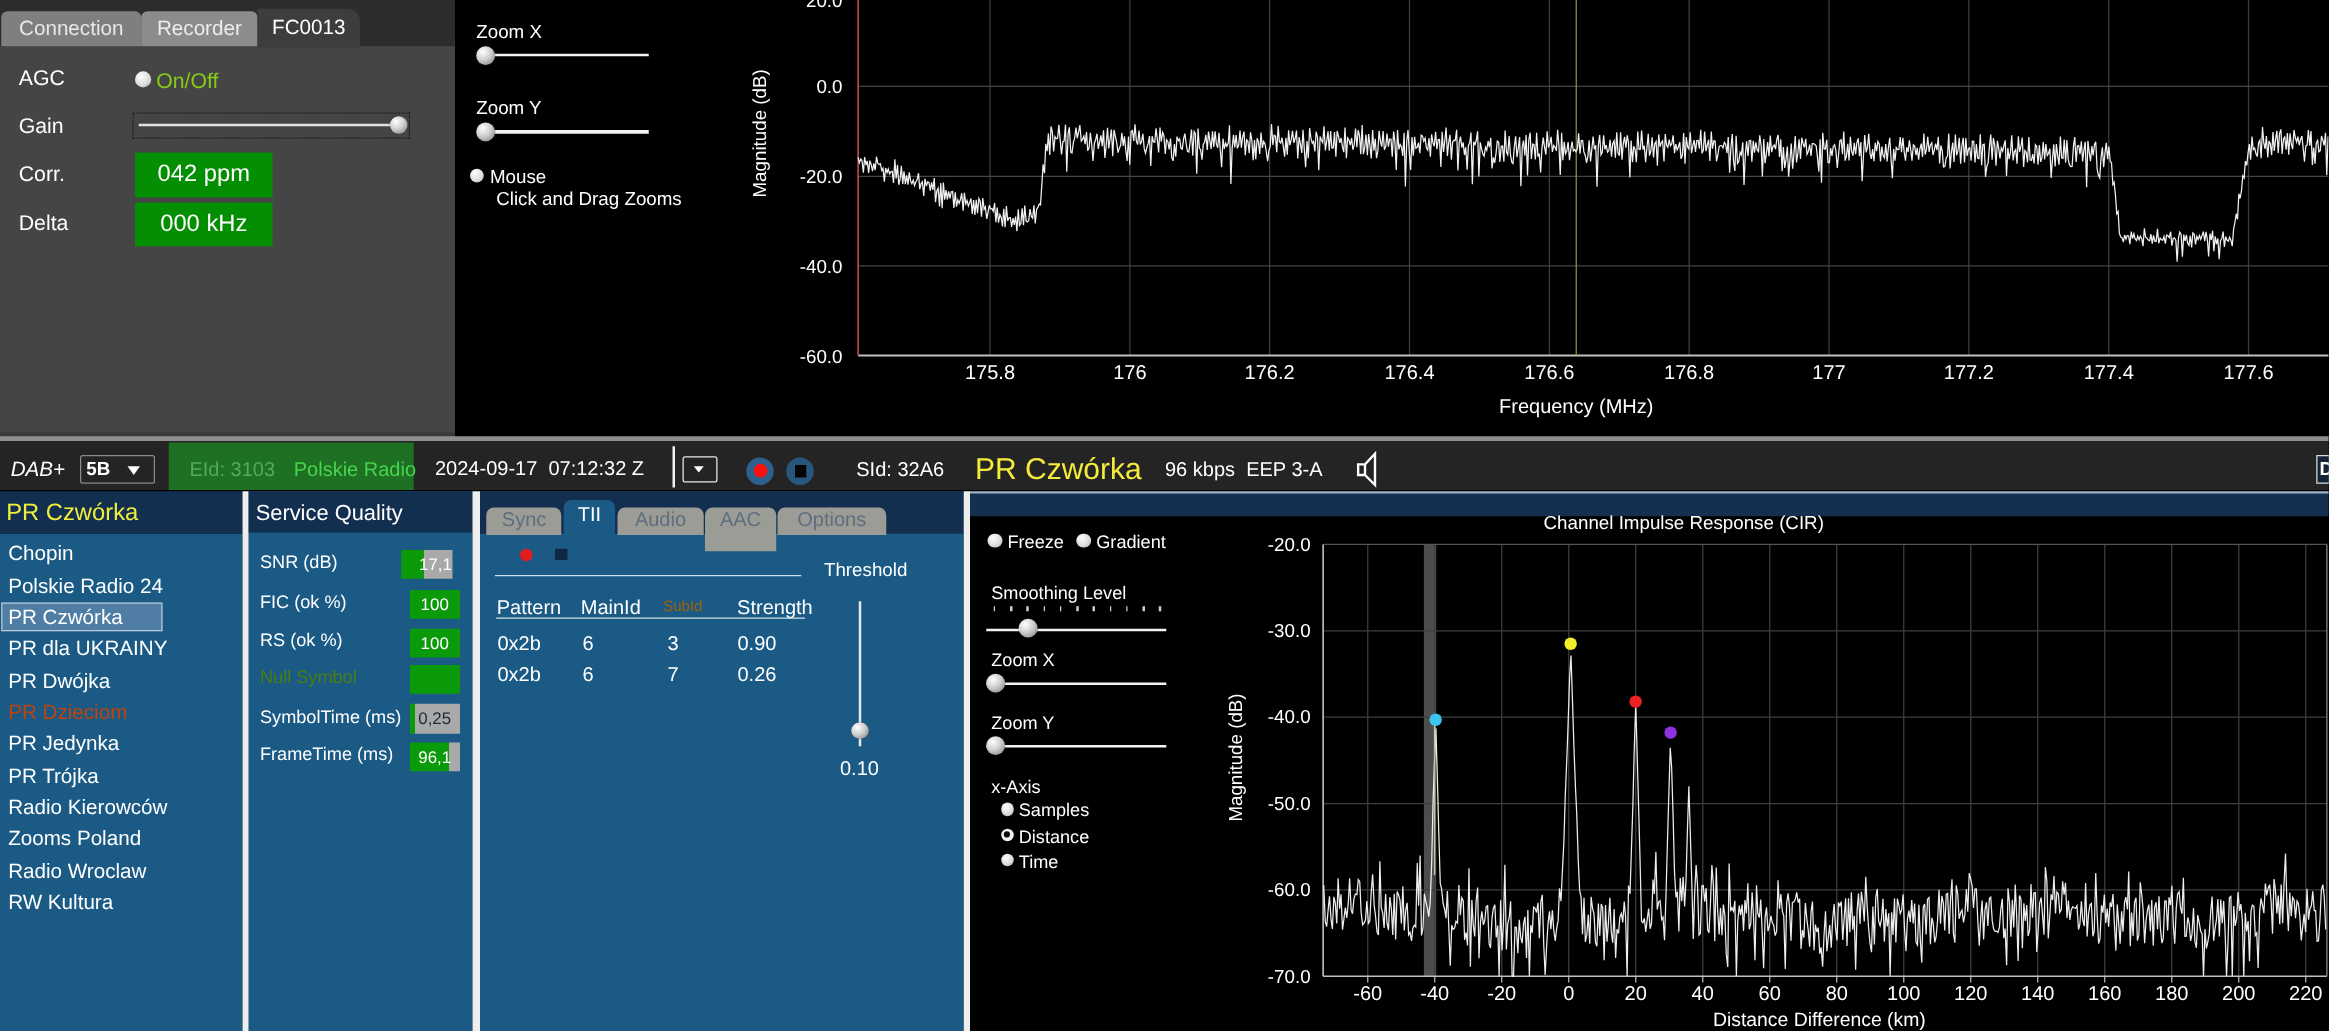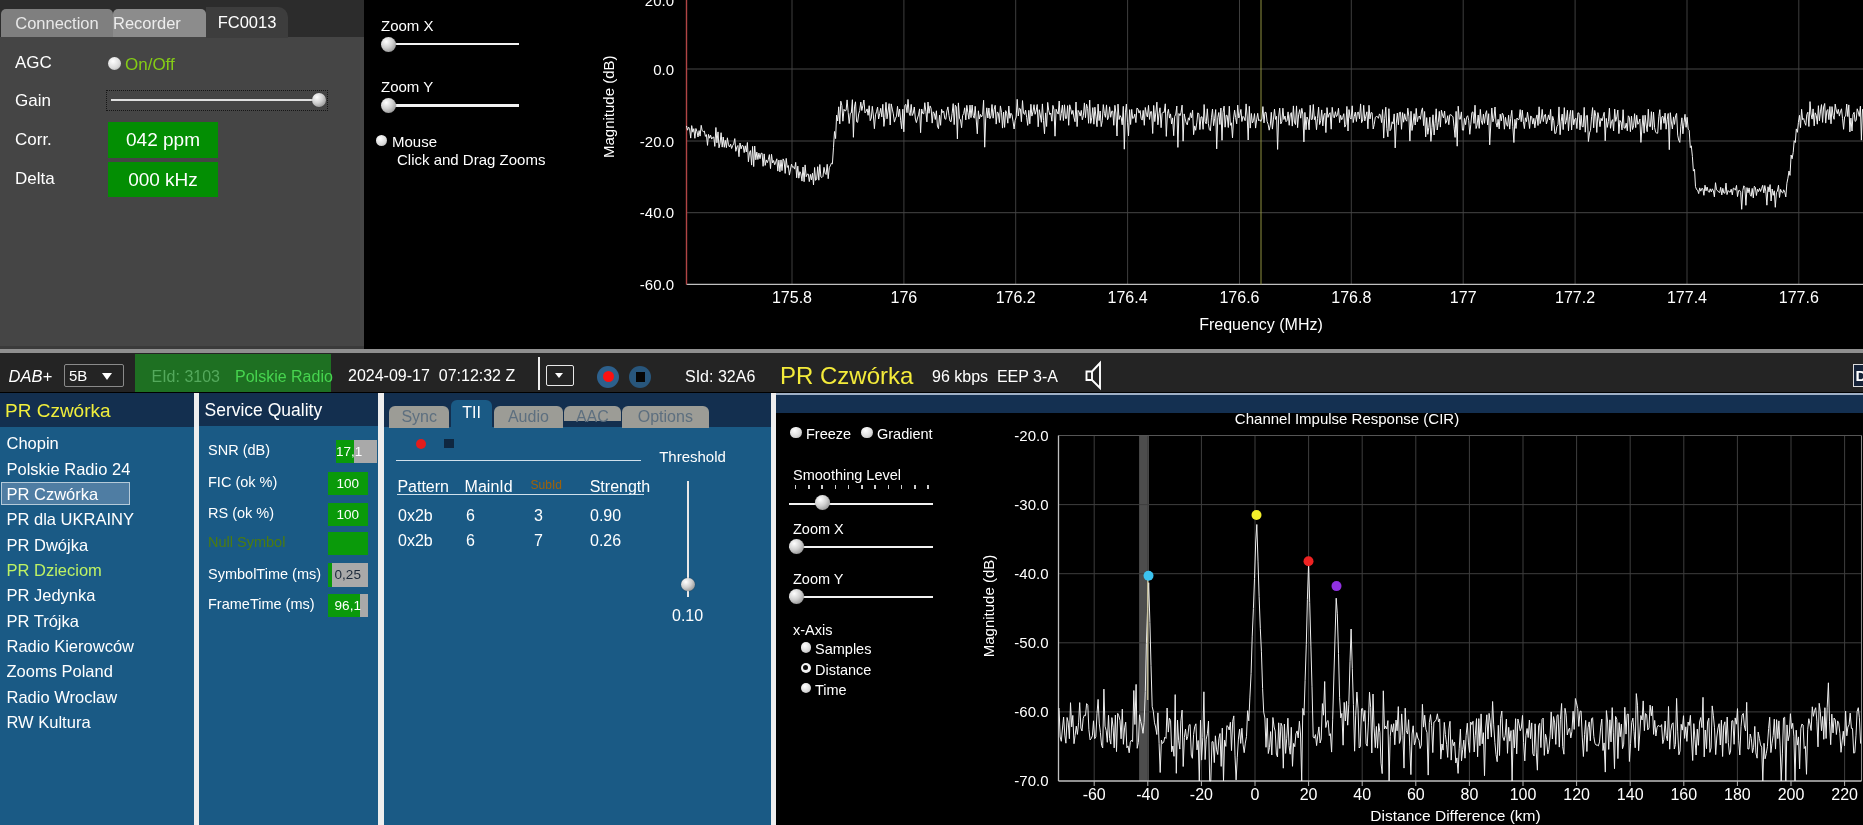--- a/index.html
+++ b/index.html
@@ -6,21 +6,21 @@
 .thumb{position:absolute;border-radius:50%;background:radial-gradient(circle at 35% 30%,#ffffff,#cfcfcf 45%,#8f8f8f 85%);box-shadow:0 0 1px #333}
 .radio{position:absolute;border-radius:50%;background:radial-gradient(circle at 38% 32%,#ffffff,#d9d9d9 60%,#9f9f9f);}
 .wsep{position:absolute;background:#eeeeee}
 </style></head>
 <body>
 
 <div class="abs" style="left:0;top:0;width:364px;height:350px;background:#2c2c2c"></div>
 <div class="abs" style="left:0;top:37px;width:364px;height:313px;background:#454545"></div>
 <div class="abs" style="left:0;top:345.5px;width:364px;height:3.6px;background:#3a3a3a"></div>
 <div class="abs" style="left:1px;top:9px;width:112px;height:28px;background:#7f7f7f;border-radius:5px 5px 0 0;color:#e8e8e8;font-size:16.5px;text-align:center;line-height:28px">Connection</div>
-<div class="abs" style="left:113px;top:9px;width:93px;height:28px;background:#8c8c8c;border-radius:5px 5px 0 0;color:#ededed;font-size:16.5px;line-height:28px">Recorder</div>
+<div class="abs" style="left:113px;top:9px;width:93px;height:28px;background:#8c8c8c;border-radius:5px 5px 0 0;color:#ededed;font-size:16.5px;text-align:center;line-height:28px">Recorder</div>
 <div class="abs" style="left:206px;top:7px;width:82px;height:31px;background:#3d3d3d;border-radius:0 10px 0 0;color:#ffffff;font-size:16.5px;text-align:center;line-height:30px">FC0013</div>
 
 <div class="abs" style="left:15px;top:53px;color:#fff;font-size:17px">AGC</div>
 <div class="radio" style="left:107.5px;top:56.5px;width:13px;height:13px"></div>
 <div class="abs" style="left:125px;top:54.5px;color:#84cc16;font-size:17px">On/Off</div>
 
 <div class="abs" style="left:15px;top:91px;color:#fff;font-size:17px">Gain</div>
 <div class="abs" style="left:106px;top:89.5px;width:222px;height:21px;border:1px dotted #161616"></div>
 <div class="abs" style="left:111px;top:98.7px;width:203px;height:2.4px;background:#e0e0e0"></div>
 <div class="thumb" style="left:311.5px;top:93px;width:14px;height:14px"></div>
@@ -76,21 +76,21 @@
 <text x="1575.1" y="303" fill="#ffffff" font-size="16" text-anchor="middle" font-family="Liberation Sans, sans-serif">177.2</text>
 <text x="1687.0" y="303" fill="#ffffff" font-size="16" text-anchor="middle" font-family="Liberation Sans, sans-serif">177.4</text>
 <text x="1798.8" y="303" fill="#ffffff" font-size="16" text-anchor="middle" font-family="Liberation Sans, sans-serif">177.6</text>
 <text x="1261" y="330" fill="#ffffff" font-size="16" text-anchor="middle" font-family="Liberation Sans, sans-serif">Frequency (MHz)</text>
 </svg>
 
 <div class="abs" style="left:0;top:349.3px;width:1863px;height:3.9px;background:#8f8f8f"></div>
 <div class="abs" style="left:0;top:353.2px;width:1863px;height:39.3px;background:#242424"></div>
 <div class="abs" style="left:8.5px;top:367px;color:#fff;font-size:16.5px;font-style:italic">DAB+</div>
 <div class="abs" style="left:64px;top:364px;width:60px;height:22.5px;border:1px solid #8a8a8a;border-radius:2px"></div>
-<div class="abs" style="left:69px;top:367px;color:#fff;font-size:15px;font-weight:normal">5B</div>
+<div class="abs" style="left:69px;top:367px;color:#fff;font-size:15px;font-weight:bold">5B</div>
 <div class="abs" style="left:101.5px;top:372.5px;width:0;height:0;border-left:5.8px solid transparent;border-right:5.8px solid transparent;border-top:7.2px solid #fff"></div>
 <div class="abs" style="left:135px;top:353.8px;width:195.5px;height:38.5px;background:#1e7022"></div>
 <div class="abs" style="left:151.5px;top:367.5px;color:#54a95c;font-size:16px">EId: 3103</div>
 <div class="abs" style="left:235px;top:367.5px;color:#47d44f;font-size:16px">Polskie Radio</div>
 <div class="abs" style="left:348px;top:367px;color:#fff;font-size:16px">2024-09-17&nbsp; 07:12:32 Z</div>
 <div class="wsep" style="left:537.5px;top:356.8px;width:2.5px;height:33.5px"></div>
 <div class="abs" style="left:546px;top:364.5px;width:28px;height:21.5px;border:1.5px solid #e8e8e8;border-radius:2px"></div>
 <div class="abs" style="left:555px;top:372.5px;width:0;height:0;border-left:4.5px solid transparent;border-right:4.5px solid transparent;border-top:5.5px solid #fff"></div>
 <div class="abs" style="left:597px;top:365.5px;width:22px;height:22px;border-radius:50%;background:#2d608c"></div>
 <div class="abs" style="left:602.5px;top:371px;width:11px;height:11px;border-radius:50%;background:#fb1111"></div>
@@ -104,56 +104,56 @@
 </svg>
 <div class="abs" style="left:1852.5px;top:363.5px;width:11px;height:23.5px;border:1.5px solid #dcdcdc;background:#152238;color:#fff;font-size:15px;font-weight:bold;padding-left:2px;line-height:21px">D</div>
 
 <div class="abs" style="left:0;top:392.5px;width:193.5px;height:34.5px;background:#132f4f"></div>
 <div class="abs" style="left:5px;top:400px;color:#f0ee3c;font-size:19px">PR Czwórka</div>
 <div class="abs" style="left:0;top:427px;width:193.5px;height:398px;background:#1a5a85"></div>
 <div class="abs" style="left:6.5px;top:434.4px;color:#fff;font-size:16.5px">Chopin</div>
 <div class="abs" style="left:6.5px;top:459.7px;color:#fff;font-size:16.5px">Polskie Radio 24</div>
 <div class="abs" style="left:6.5px;top:510.4px;color:#fff;font-size:16.5px">PR dla UKRAINY</div>
 <div class="abs" style="left:6.5px;top:535.7px;color:#fff;font-size:16.5px">PR Dwójka</div>
-<div class="abs" style="left:6.5px;top:561.0px;color:#bef264;font-size:16.5px">PR Dzieciom</div>
+<div class="abs" style="left:6.5px;top:561.0px;color:#c2410c;font-size:16.5px">PR Dzieciom</div>
 <div class="abs" style="left:6.5px;top:586.4px;color:#fff;font-size:16.5px">PR Jedynka</div>
 <div class="abs" style="left:6.5px;top:611.7px;color:#fff;font-size:16.5px">PR Trójka</div>
 <div class="abs" style="left:6.5px;top:637.0px;color:#fff;font-size:16.5px">Radio Kierowców</div>
 <div class="abs" style="left:6.5px;top:662.4px;color:#fff;font-size:16.5px">Zooms Poland</div>
 <div class="abs" style="left:6.5px;top:687.7px;color:#fff;font-size:16.5px">Radio Wroclaw</div>
 <div class="abs" style="left:6.5px;top:713.0px;color:#fff;font-size:16.5px">RW Kultura</div>
 <div class="abs" style="left:0.5px;top:481.5px;width:129px;height:23.5px;background:#4f7da3;border:1.2px solid #b5cad9"></div>
 <div class="abs" style="left:6.5px;top:484.5px;color:#fff;font-size:16.5px">PR Czwórka</div>
 
 <div class="wsep" style="left:193.5px;top:392.5px;width:5px;height:432.5px"></div>
 
 <div class="abs" style="left:198.5px;top:392.5px;width:179.5px;height:432.5px;background:#1a5a85"></div>
 <div class="abs" style="left:198.5px;top:392.5px;width:179.5px;height:33.5px;background:#132f4f"></div>
 <div class="abs" style="left:204.5px;top:399.5px;color:#fff;font-size:17.5px">Service Quality</div>
 <div class="abs" style="left:208px;top:442.2px;color:#fff;font-size:14.5px">SNR (dB)</div>
-<div class="abs" style="left:336px;top:439.5px;width:40.5px;height:23.5px;background:linear-gradient(to right,#0a9a0a 0 45%,#a9a9a9 45% 100%);color:#fff;font-size:13.5px;text-align:left;line-height:23.5px">17,1</div>
+<div class="abs" style="left:321px;top:439.5px;width:40.5px;height:23.5px;background:linear-gradient(to right,#0a9a0a 0 45%,#a9a9a9 45% 100%);color:#fff;font-size:13.5px;text-align:right;line-height:23.5px">17,1</div>
 <div class="abs" style="left:208px;top:474.2px;color:#fff;font-size:14.5px">FIC (ok %)</div>
 <div class="abs" style="left:327.5px;top:471.5px;width:40.5px;height:23.5px;background:#0a9a0a;color:#fff;font-size:13.5px;text-align:center;line-height:23.5px">100</div>
 <div class="abs" style="left:208px;top:505.2px;color:#fff;font-size:14.5px">RS (ok %)</div>
 <div class="abs" style="left:327.5px;top:502.5px;width:40.5px;height:23.5px;background:#0a9a0a;color:#fff;font-size:13.5px;text-align:center;line-height:23.5px">100</div>
 <div class="abs" style="left:208px;top:534.2px;color:#4d7c0f;font-size:14.5px">Null Symbol</div>
 <div class="abs" style="left:327.5px;top:531.5px;width:40.5px;height:23.5px;background:#0a9a0a;color:#fff;font-size:13.5px;text-align:center;line-height:23.5px"></div>
 <div class="abs" style="left:208px;top:565.7px;color:#fff;font-size:14.5px">SymbolTime (ms)</div>
 <div class="abs" style="left:327.5px;top:563px;width:40.5px;height:23.5px;background:linear-gradient(to right,#0a9a0a 0 10%,#a9a9a9 10% 100%);color:#1d2a3a;font-size:13.5px;text-align:center;line-height:23.5px">0,25</div>
 <div class="abs" style="left:208px;top:596.2px;color:#fff;font-size:14.5px">FrameTime (ms)</div>
 <div class="abs" style="left:327.5px;top:593.5px;width:40.5px;height:23.5px;background:linear-gradient(to right,#0a9a0a 0 79%,#a9a9a9 79% 100%);color:#fff;font-size:13.5px;text-align:center;line-height:23.5px">96,1</div>
 
 <div class="wsep" style="left:378px;top:392.5px;width:5.5px;height:432.5px"></div>
 
 <div class="abs" style="left:383.5px;top:392.5px;width:387px;height:432.5px;background:#1a5a85"></div>
 <div class="abs" style="left:383.5px;top:392.5px;width:387px;height:34.5px;background:#132f4f"></div>
 <div class="abs" style="left:389.4px;top:406px;width:59.7px;height:21.5px;background:#9c9c96;border-radius:6px 6px 0 0;color:#5d6f7f;font-size:16px;text-align:center;line-height:21px">Sync</div>
 <div class="abs" style="left:451px;top:399.5px;width:41px;height:28px;background:#1a5a85;border-radius:6px 6px 0 0;color:#fff;font-size:16px;text-align:center;line-height:26px">TII</div>
 <div class="abs" style="left:493.8px;top:406px;width:69.2px;height:21.5px;background:#9c9c96;border-radius:6px 6px 0 0;color:#5d6f7f;font-size:16px;text-align:center;line-height:21px">Audio</div>
-<div class="abs" style="left:564.2px;top:406px;width:56.4px;height:15px;background:#9c9c96;border-radius:6px 6px 0 0;color:#5d6f7f;font-size:16px;text-align:center;line-height:21px">AAC</div>
+<div class="abs" style="left:564.2px;top:406px;width:56.4px;height:35px;background:#9c9c96;border-radius:6px 6px 0 0;color:#5d6f7f;font-size:16px;text-align:center;line-height:21px">AAC</div>
 <div class="abs" style="left:621.7px;top:406px;width:87.3px;height:21.5px;background:#9c9c96;border-radius:6px 6px 0 0;color:#5d6f7f;font-size:16px;text-align:center;line-height:21px">Options</div>
 <div class="abs" style="left:416px;top:438.7px;width:10px;height:10px;border-radius:50%;background:#e31c1c"></div>
 <div class="abs" style="left:444.3px;top:438.5px;width:9.8px;height:9.8px;background:#0f2740"></div>
 <div class="abs" style="left:395.5px;top:460px;width:245.5px;height:1.4px;background:#cfe0ec"></div>
 <div class="abs" style="left:397.4px;top:478px;color:#fff;font-size:16px">Pattern</div>
 <div class="abs" style="left:464.6px;top:478px;color:#fff;font-size:16px">MainId</div>
 <div class="abs" style="left:530.6px;top:478px;color:#a16207;font-size:12px">SubId</div>
 <div class="abs" style="left:589.7px;top:478px;color:#fff;font-size:16px">Strength</div>
 <div class="abs" style="left:397px;top:494.2px;width:247px;height:1.2px;background:#cfe0ec"></div>
 <div class="abs" style="left:398px;top:506.5px;color:#fff;font-size:16px">0x2b</div>

